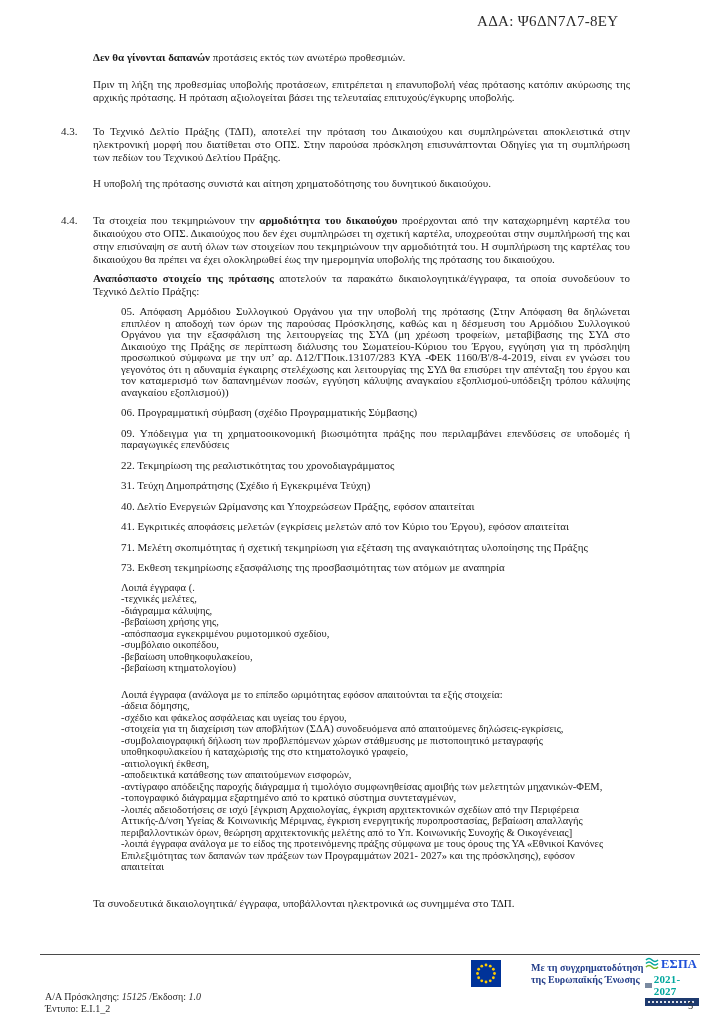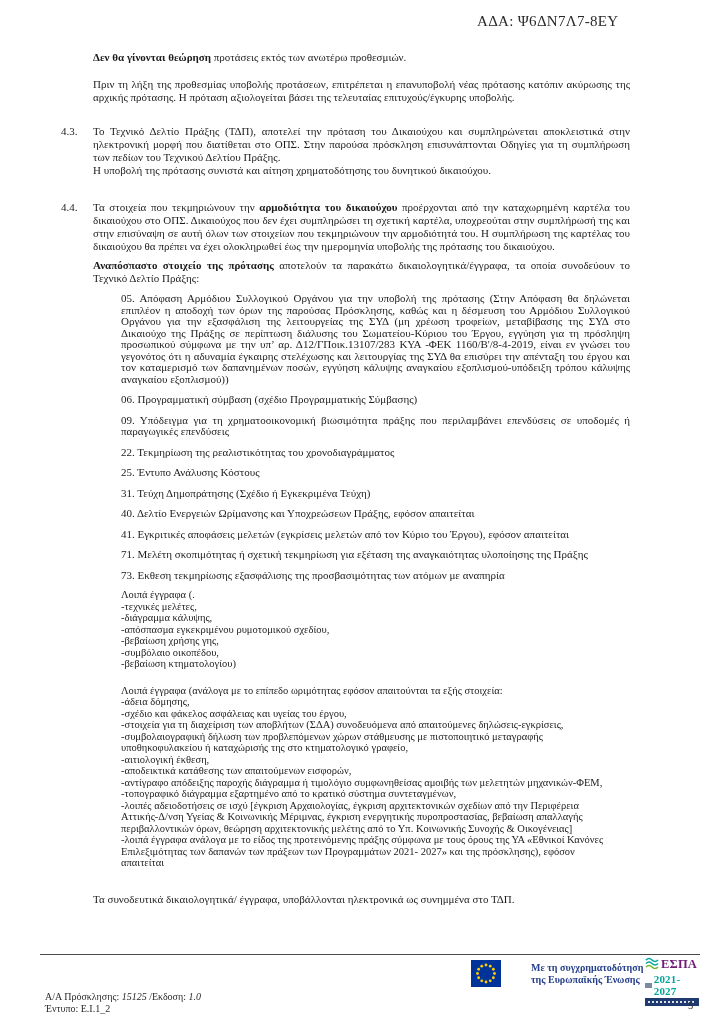--- a/index.html
+++ b/index.html
@@ -37,21 +37,21 @@
   .section .num {
     position: absolute;
     left: 0;
     top: 0;
     font-size: 11px;
     line-height: 13px;
   }
   b { font-weight: bold; }
   .mt6  { margin-top: 6px; }
   .mt8  { margin-top: 8px; }
-  .mt13 { }
+  .mt13 { margin-top: 13px; }
   .mt14 { margin-top: 14px; }
   .mt15 { margin-top: 15px; }
   .mt21 { margin-top: 21px; }
   .mt24 { margin-top: 24px; }
   .list { margin-top: 8px; }
   .item {
     margin-left: 60px;
     width: 509px;
     font-size: 11px;
     line-height: 11.5px;
@@ -107,21 +107,21 @@
   .espa {
     position: absolute;
     left: 645px;
     top: 955px;
     width: 56px;
   }
   .espa-top { display: flex; align-items: center; gap: 2px; }
   .espa-title {
     font-size: 12.5px;
     font-weight: bold;
-    color: #701a75;
+    color: #1d4ed8;
     letter-spacing: 0.2px;
   }
   .espa-years-row { display: flex; align-items: center; gap: 2px; margin-top: 0px; }
   .espa-miniflag {
     width: 7px; height: 5px;
     background: #7a8aa0;
     display: inline-block;
   }
   .espa-years {
     font-size: 11px;
@@ -146,56 +146,56 @@
 </style>
 </head>
 <body>
 
 <div class="page">
 
   <div class="ada">ΑΔΑ: Ψ6ΔΝ7Λ7-8ΕΥ</div>
 
   <div class="doc">
 
-    <p class="para ind"><b>Δεν θα γίνονται θεώρηση</b><span> προτάσεις εκτός των ανωτέρω προθεσμιών.</span></p>
+    <p class="para ind"><b>Δεν θα γίνονται δαπανών</b><span> προτάσεις εκτός των ανωτέρω προθεσμιών.</span></p>
 
     <p class="para ind mt14">Πριν τη λήξη της προθεσμίας υποβολής προτάσεων, επιτρέπεται η επανυποβολή νέας πρότασης κατόπιν ακύρωσης της αρχικής πρότασης. Η πρόταση αξιολογείται βάσει της τελευταίας επιτυχούς/έγκυρης υποβολής.</p>
 
     <div class="section mt21">
       <span class="num">4.3.</span>
       <p class="para">Το Τεχνικό Δελτίο Πράξης (ΤΔΠ), αποτελεί την πρόταση του Δικαιούχου και συμπληρώνεται αποκλειστικά στην ηλεκτρονική μορφή που διατίθεται στο ΟΠΣ. Στην παρούσα πρόσκληση επισυνάπτονται Οδηγίες για τη συμπλήρωση των πεδίων του Τεχνικού Δελτίου Πράξης.</p>
       <p class="para mt13">Η υποβολή της πρότασης συνιστά και αίτηση χρηματοδότησης του δυνητικού δικαιούχου.</p>
     </div>
 
     <div class="section mt24">
       <span class="num">4.4.</span>
       <p class="para"><span>Τα στοιχεία που τεκμηριώνουν την </span><b>αρμοδιότητα του δικαιούχου</b><span> προέρχονται από την καταχωρημένη καρτέλα του δικαιούχου στο ΟΠΣ. Δικαιούχος που δεν έχει συμπληρώσει τη σχετική καρτέλα, υποχρεούται στην συμπλήρωσή της και στην επισύναψη σε αυτή όλων των στοιχείων που τεκμηριώνουν την αρμοδιότητά του. Η συμπλήρωση της καρτέλας του δικαιούχου θα πρέπει να έχει ολοκληρωθεί έως την ημερομηνία υποβολής της πρότασης του δικαιούχου.</span></p>
       <p class="para mt6"><b>Αναπόσπαστο στοιχείο της πρότασης</b><span> αποτελούν τα παρακάτω δικαιολογητικά/έγγραφα, τα οποία συνοδεύουν το Τεχνικό Δελτίο Πράξης:</span></p>
     </div>
 
     <div class="list">
       <div class="item">05. Απόφαση Αρμόδιου Συλλογικού Οργάνου για την υποβολή της πρότασης (Στην Απόφαση θα δηλώνεται επιπλέον η αποδοχή των όρων της παρούσας Πρόσκλησης, καθώς και η δέσμευση του Αρμόδιου Συλλογικού Οργάνου για την εξασφάλιση της λειτουργείας της ΣΥΔ (μη χρέωση τροφείων, μεταβίβασης της ΣΥΔ  στο Δικαιούχο της Πράξης σε περίπτωση διάλυσης του Σωματείου-Κύριου του Έργου, εγγύηση για τη πρόσληψη προσωπικού σύμφωνα με την υπ’ αρ. Δ12/ΓΠοικ.13107/283 ΚΥΑ -ΦΕΚ 1160/Β'/8-4-2019, είναι εν γνώσει του γεγονότος ότι η αδυναμία έγκαιρης στελέχωσης και λειτουργίας της ΣΥΔ θα επισύρει την απένταξη του έργου και τον καταμερισμό των δαπανημένων ποσών, εγγύηση κάλυψης αναγκαίου εξοπλισμού-υπόδειξη τρόπου κάλυψης αναγκαίου εξοπλισμού))</div>
       <div class="item">06. Προγραμματική σύμβαση (σχέδιο Προγραμματικής Σύμβασης)</div>
       <div class="item">09. Υπόδειγμα για τη χρηματοοικονομική βιωσιμότητα πράξης που περιλαμβάνει επενδύσεις σε υποδομές ή παραγωγικές επενδύσεις</div>
       <div class="item">22. Τεκμηρίωση της ρεαλιστικότητας του χρονοδιαγράμματος</div>
-      <div class="item">25. Έντυπο Ανάλυσης Κόστους</div>
       <div class="item">31. Τεύχη Δημοπράτησης (Σχέδιο ή Εγκεκριμένα Τεύχη)</div>
       <div class="item">40. Δελτίο Ενεργειών Ωρίμανσης και Υποχρεώσεων Πράξης, εφόσον απαιτείται</div>
       <div class="item">41. Εγκριτικές αποφάσεις μελετών (εγκρίσεις μελετών από τον Κύριο του Έργου), εφόσον απαιτείται</div>
       <div class="item">71. Μελέτη σκοπιμότητας ή σχετική τεκμηρίωση για εξέταση της αναγκαιότητας υλοποίησης της Πράξης</div>
       <div class="item">73. Εκθεση τεκμηρίωσης εξασφάλισης της προσβασιμότητας των ατόμων με αναπηρία</div>
     </div>
 
     <div class="docs mt8">
       <div>Λοιπά έγγραφα (.</div>
       <div>-τεχνικές μελέτες,</div>
       <div>-διάγραμμα κάλυψης,</div>
+      <div>-βεβαίωση χρήσης γης,</div>
       <div>-απόσπασμα εγκεκριμένου ρυμοτομικού σχεδίου,</div>
-      <div>-βεβαίωση χρήσης γης,</div>
       <div>-συμβόλαιο οικοπέδου,</div>
+      <div>-βεβαίωση υποθηκοφυλακείου,</div>
       <div>-βεβαίωση κτηματολογίου)</div>
     </div>
 
     <div class="docs docs-narrow mt15">
       <div>Λοιπά έγγραφα (ανάλογα με το επίπεδο ωριμότητας εφόσον απαιτούνται τα εξής στοιχεία:</div>
       <div>-άδεια δόμησης,</div>
       <div>-σχέδιο και φάκελος ασφάλειας και υγείας του έργου,</div>
       <div>-στοιχεία για τη διαχείριση των αποβλήτων (ΣΔΑ) συνοδευόμενα από απαιτούμενες δηλώσεις-εγκρίσεις,</div>
       <div>-συμβολαιογραφική δήλωση των προβλεπόμενων χώρων στάθμευσης με πιστοποιητικό μεταγραφής υποθηκοφυλακείου ή καταχώρισής της στο κτηματολογικό γραφείο,</div>
       <div>-αιτιολογική έκθεση,</div>

